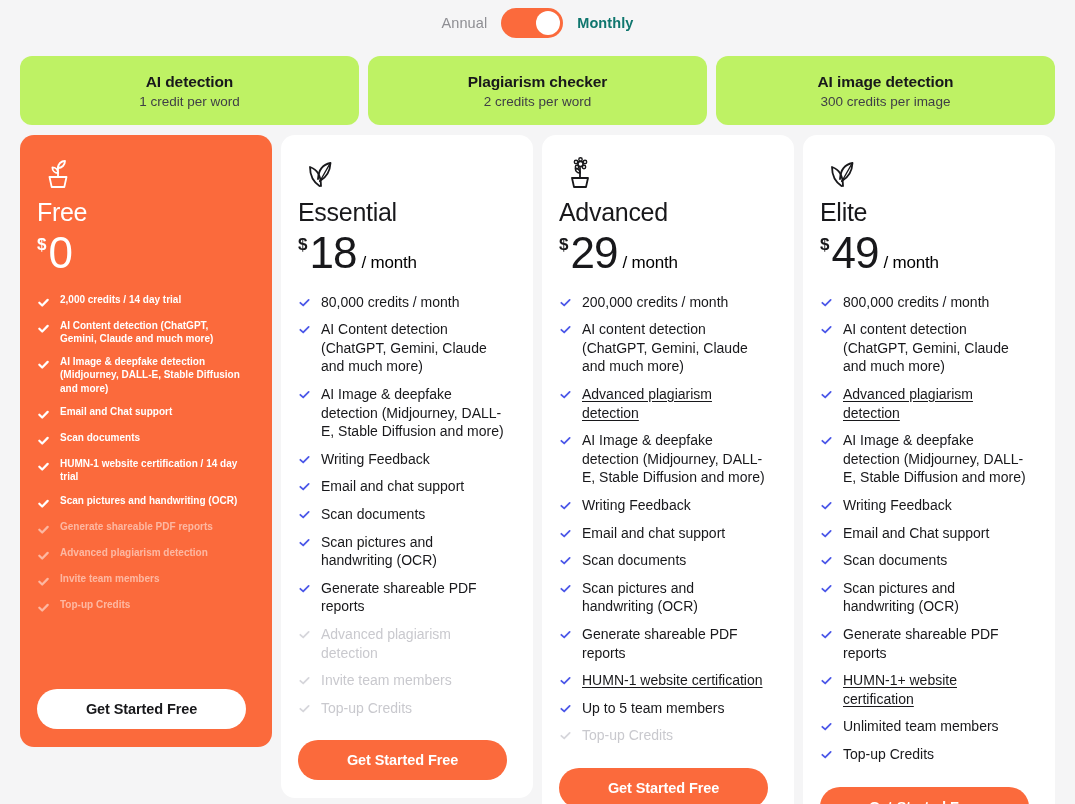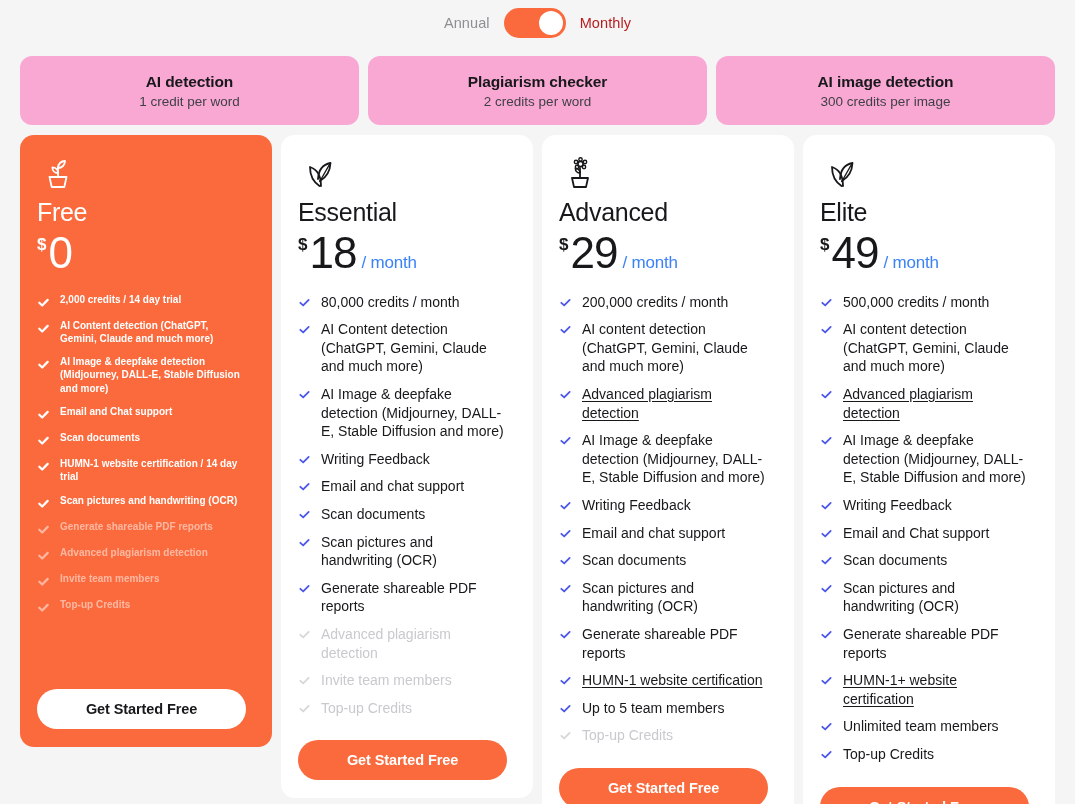--- a/index.html
+++ b/index.html
@@ -16,41 +16,41 @@
   .billing-bar {
     height: 40px;
     display: flex;
     align-items: center;
     justify-content: center;
     gap: 14px;
     padding-top: 6px;
   }
   .billing-label { font-size: 14.5px; letter-spacing: .1px; }
   .billing-label.inactive { color: #8e8e93; }
-  .billing-label.active { color: #b91c1c; font-weight: 400; }
+  .billing-label.active { color: #0f766e; font-weight: 700; }
   .switch {
     width: 62px; height: 30px; border-radius: 15px;
     background: #fb6a3c; position: relative; cursor: pointer;
     flex: none;
   }
   .switch .knob {
     position: absolute; top: 3px; left: 35px;
     width: 24px; height: 24px; border-radius: 50%;
     background: #fff;
   }
 
   
   .credits-row {
     display: flex;
     gap: 9px;
     padding: 16px 20px 0 20px;
   }
   .credit-card {
     flex: 1;
-    background: #f9a8d4;
+    background: #bef264;
     border-radius: 12px;
     height: 69px;
     display: flex;
     flex-direction: column;
     align-items: center;
     justify-content: center;
     gap: 3px;
   }
   .credit-title { font-size: 15.5px; font-weight: 700; letter-spacing: -.1px; }
   .credit-sub { font-size: 13.5px; color: #3f3f46; }
@@ -105,21 +105,21 @@
   .amount {
     font-size: 44px;
     font-weight: 400;
     letter-spacing: -1px;
     line-height: 1;
     margin-left: 2px;
   }
   .plan.featured .amount { font-weight: 300; }
   .per {
     font-size: 17px;
-    color: #3b82f6;
+    color: #000000;
     margin-left: 5px;
     letter-spacing: -.2px;
   }
 
   
   .features { list-style: none; flex: 1; }
   .feature {
     display: flex;
     align-items: flex-start;
     gap: 10px;
@@ -551,21 +551,21 @@
           <span class="amount">49</span>
           <span class="per">/ month</span>
         </div>
         <ul class="features">
           <li class="feature">
             <span class="tick">
               <svg viewBox="0 0 14 14" fill="none">
                 <path d="M2.5 7.3 5.6 10.2 11.5 4.2" stroke-width="1.9" stroke-linecap="round" stroke-linejoin="round"></path>
               </svg>
             </span>
-            <span class="label">500,000 credits / month</span>
+            <span class="label">800,000 credits / month</span>
           </li>
           <li class="feature">
             <span class="tick">
               <svg viewBox="0 0 14 14" fill="none">
                 <path d="M2.5 7.3 5.6 10.2 11.5 4.2" stroke-width="1.9" stroke-linecap="round" stroke-linejoin="round"></path>
               </svg>
             </span>
             <span class="label">AI content detection (ChatGPT, Gemini, Claude and much more)</span>
           </li>
           <li class="feature">

